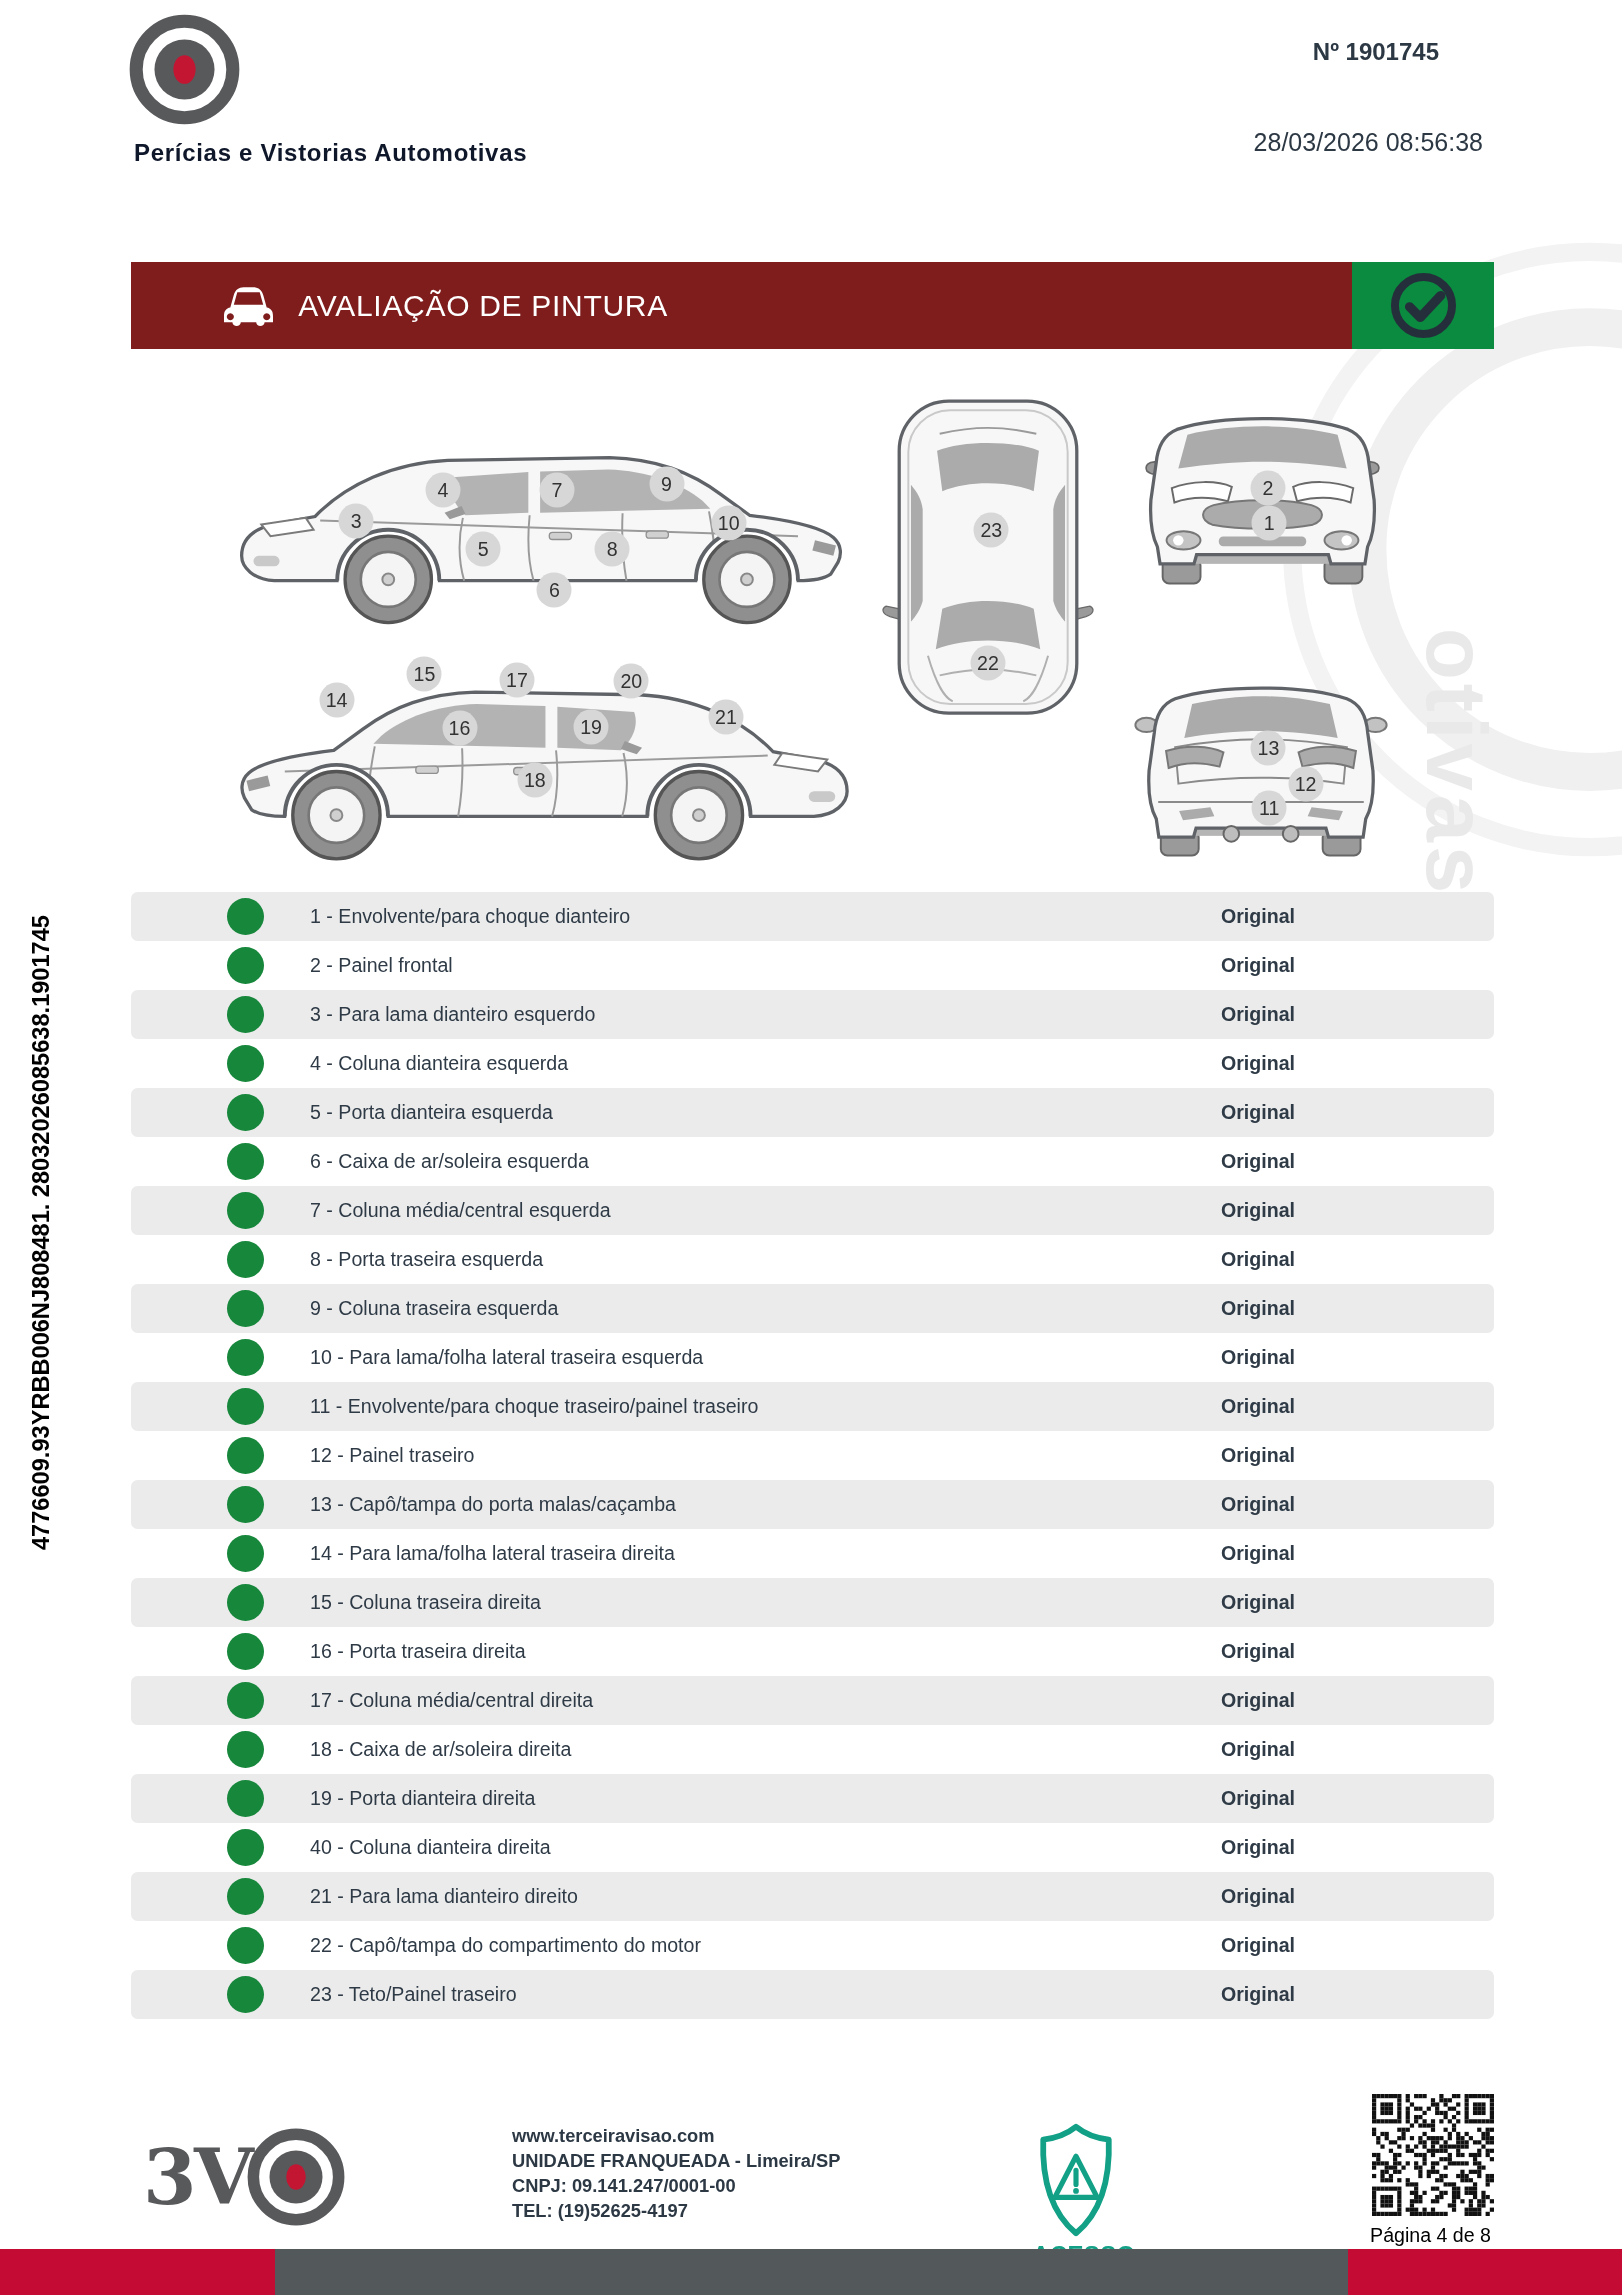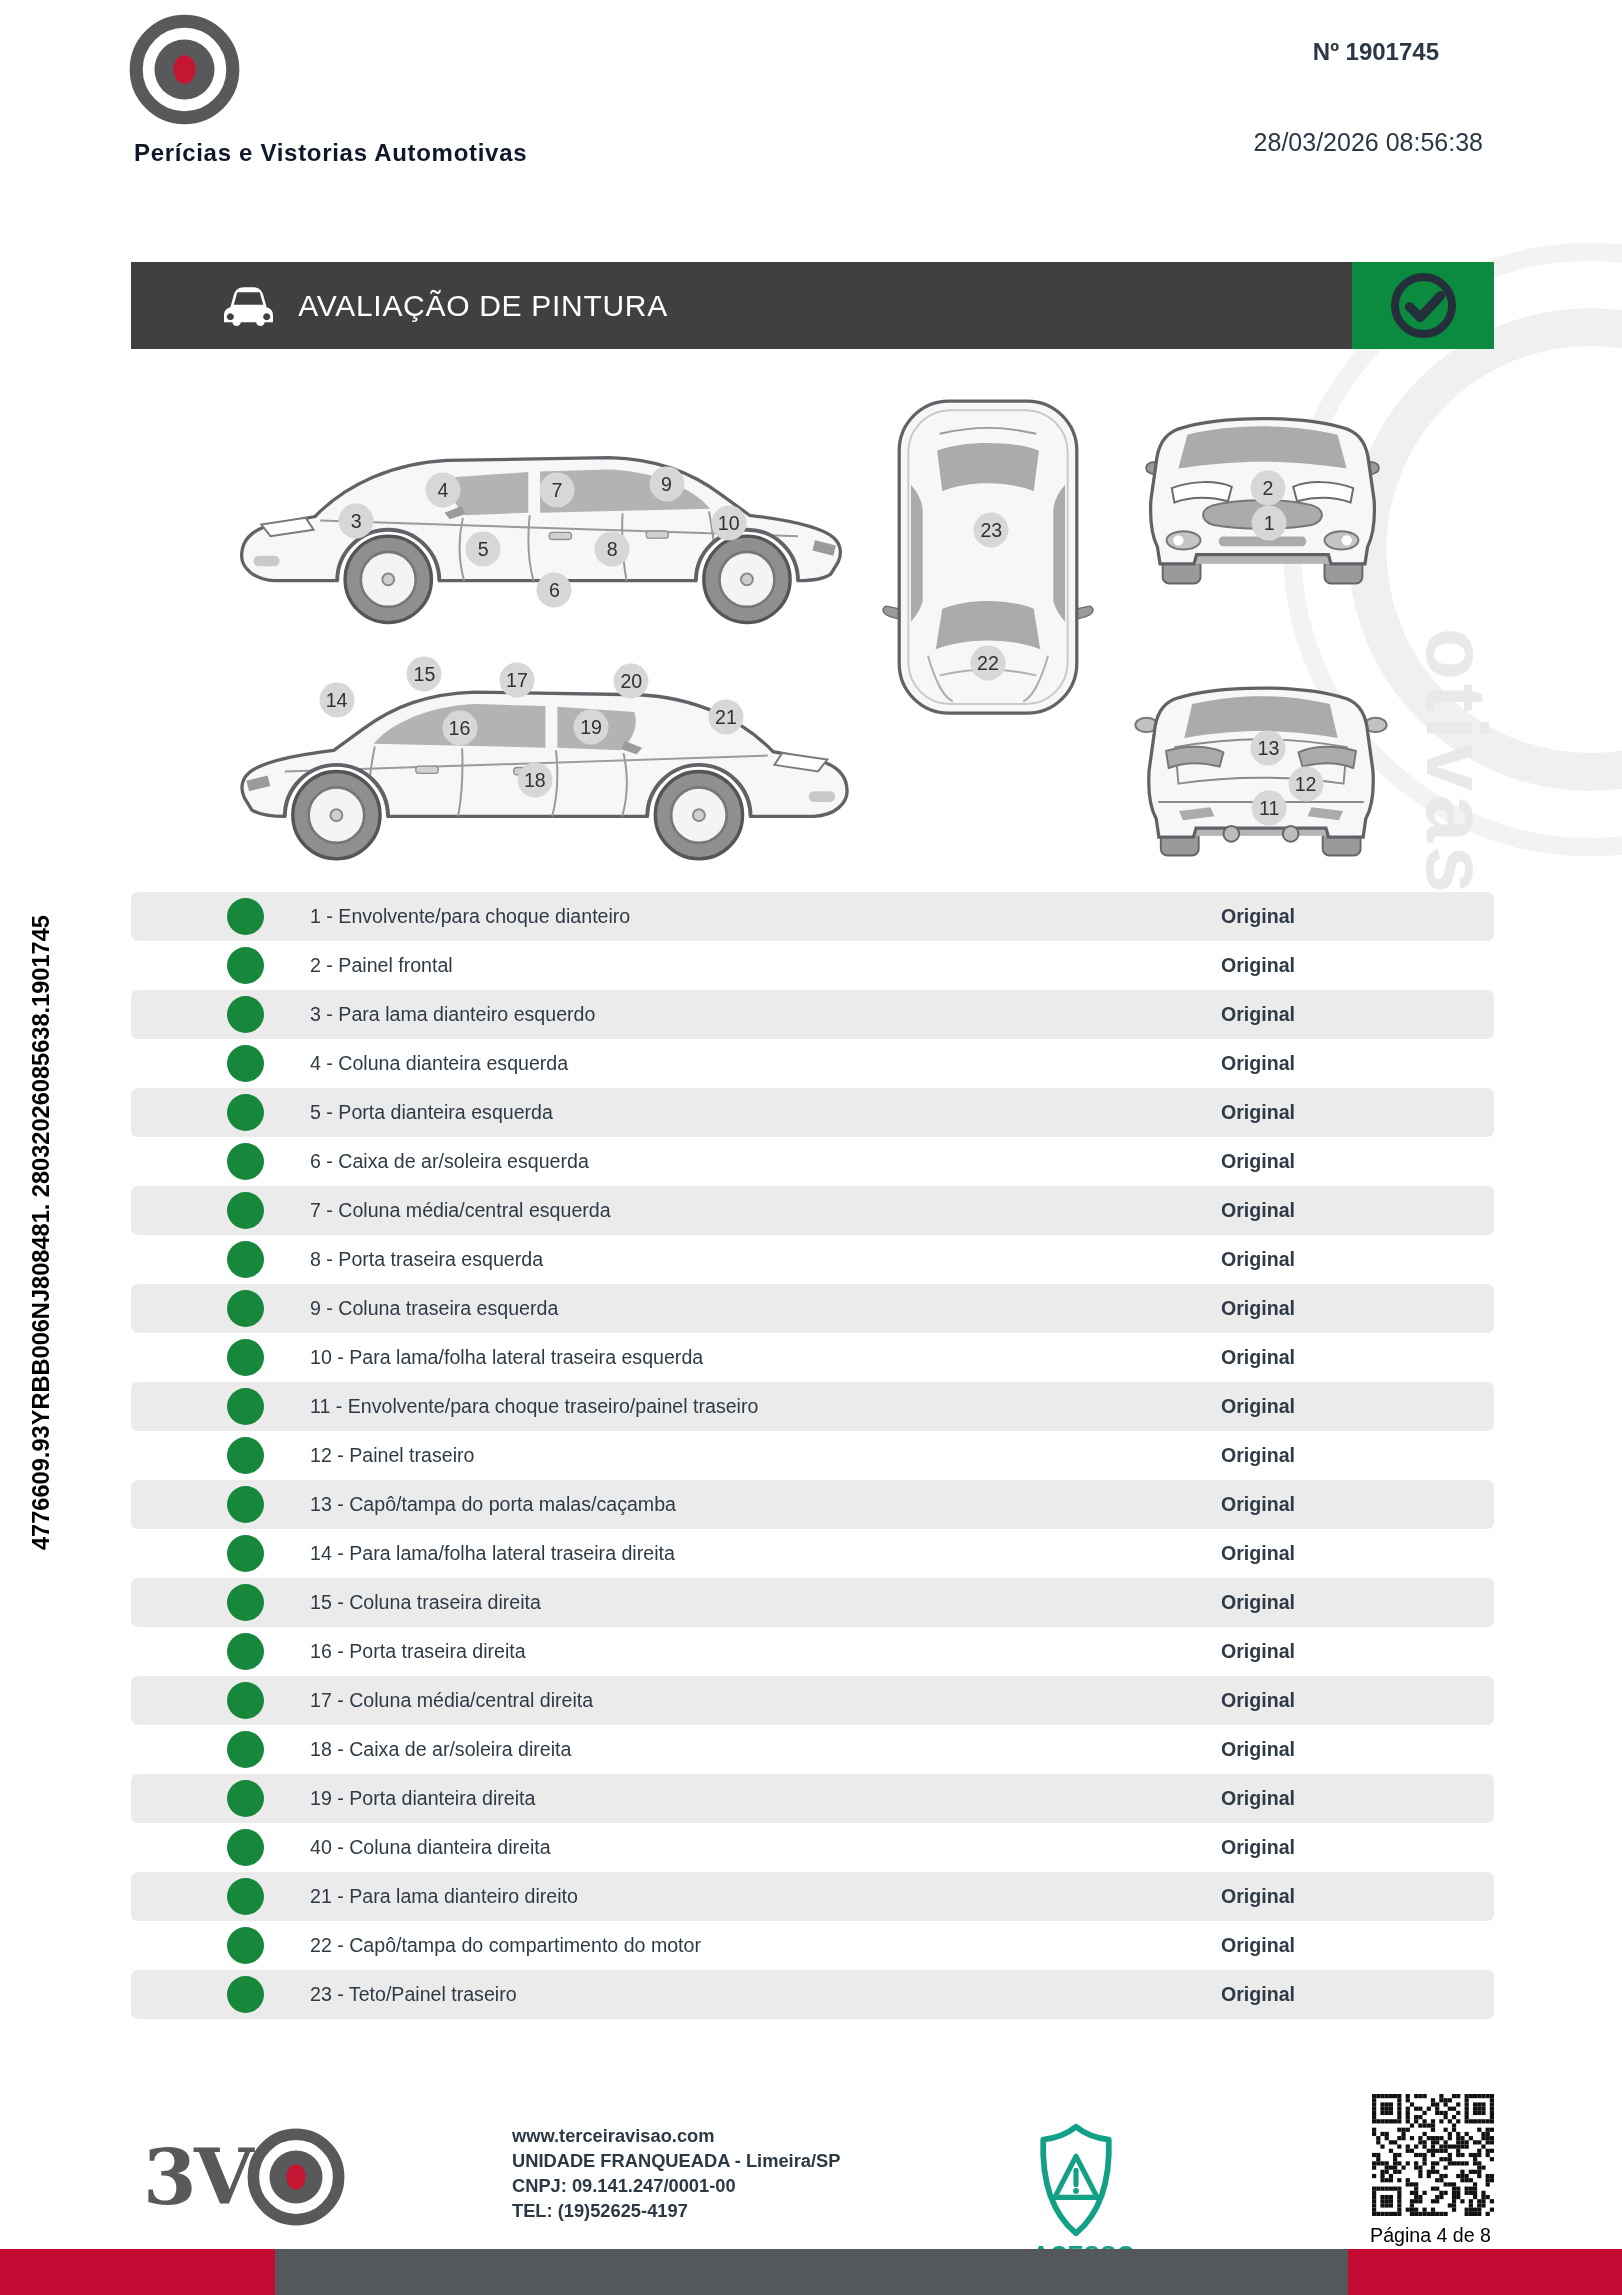--- a/index.html
+++ b/index.html
@@ -12,21 +12,21 @@
   
   .logo{position:absolute;left:134px;top:18.3px;z-index:2;}
   .logo-row{display:flex;align-items:center;}
   .wordmark{font-family:"DejaVu Serif",serif;font-weight:bold;font-size:97px;
             color:#58595b;letter-spacing:-3.3px;line-height:1;}
   .logo-target{margin-left:-5.2px;margin-top:-3.9px;}
   .tagline{font-size:24px;font-weight:bold;color:#0f172a;margin-top:14px;letter-spacing:0.7px;}
   .doc-number{position:absolute;top:38px;right:183px;font-size:24px;font-weight:bold;z-index:2;}
   .doc-date{position:absolute;top:128px;right:139px;font-size:25px;font-weight:normal;z-index:2;}
   
-  .banner{position:absolute;left:131px;top:262px;width:1363px;height:87px;background:#404040;
+  .banner{position:absolute;left:131px;top:262px;width:1363px;height:87px;background:#7f1d1d;
           display:flex;align-items:center;z-index:2;}
   .banner-caricon{margin-left:86px;}
   .banner-title{color:#ffffff;font-size:30px;font-weight:500;letter-spacing:0.7px;margin-left:18.3px;}
   .banner-check{position:absolute;right:0;top:0;width:142px;height:87px;background:#0a8b3f;
                 display:flex;align-items:center;justify-content:center;}
   
   .view{position:absolute;z-index:2;}
   .badge{position:absolute;width:35px;height:35px;border-radius:50%;background:#d7d7d7;
          color:#323232;font-size:19.6px;font-weight:500;display:flex;align-items:center;
          justify-content:center;transform:translate(-50%,-50%);}

